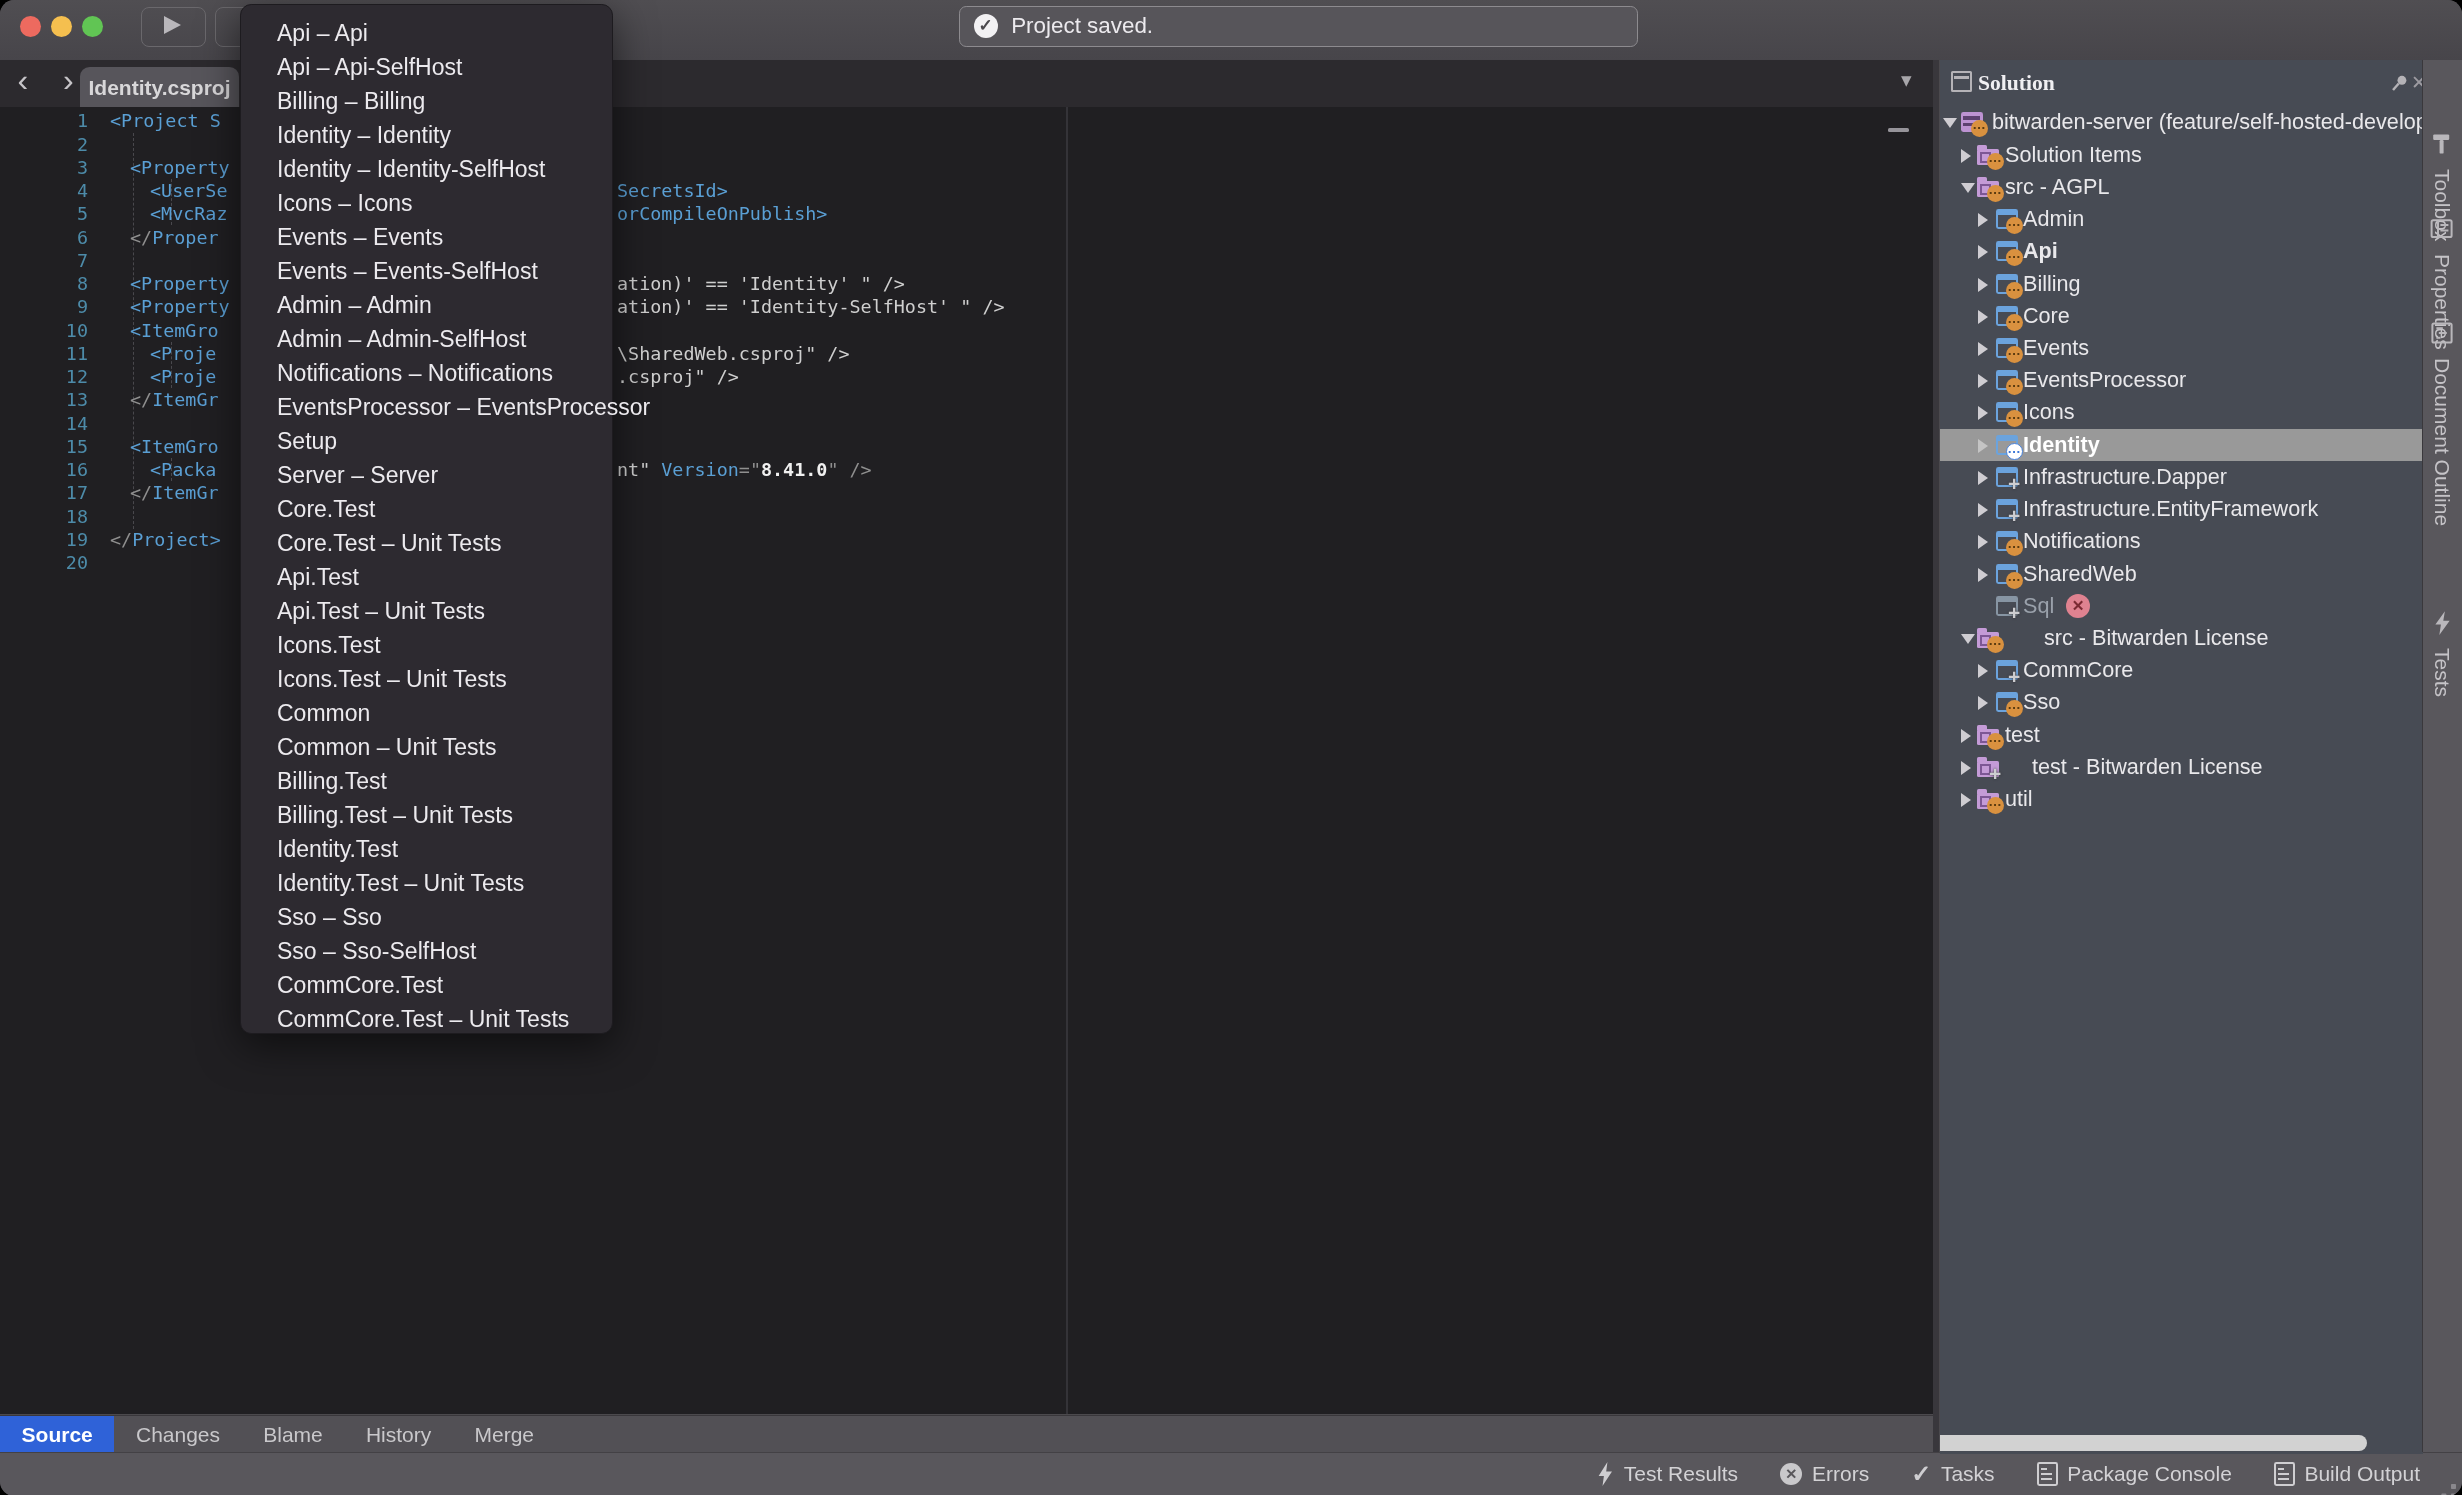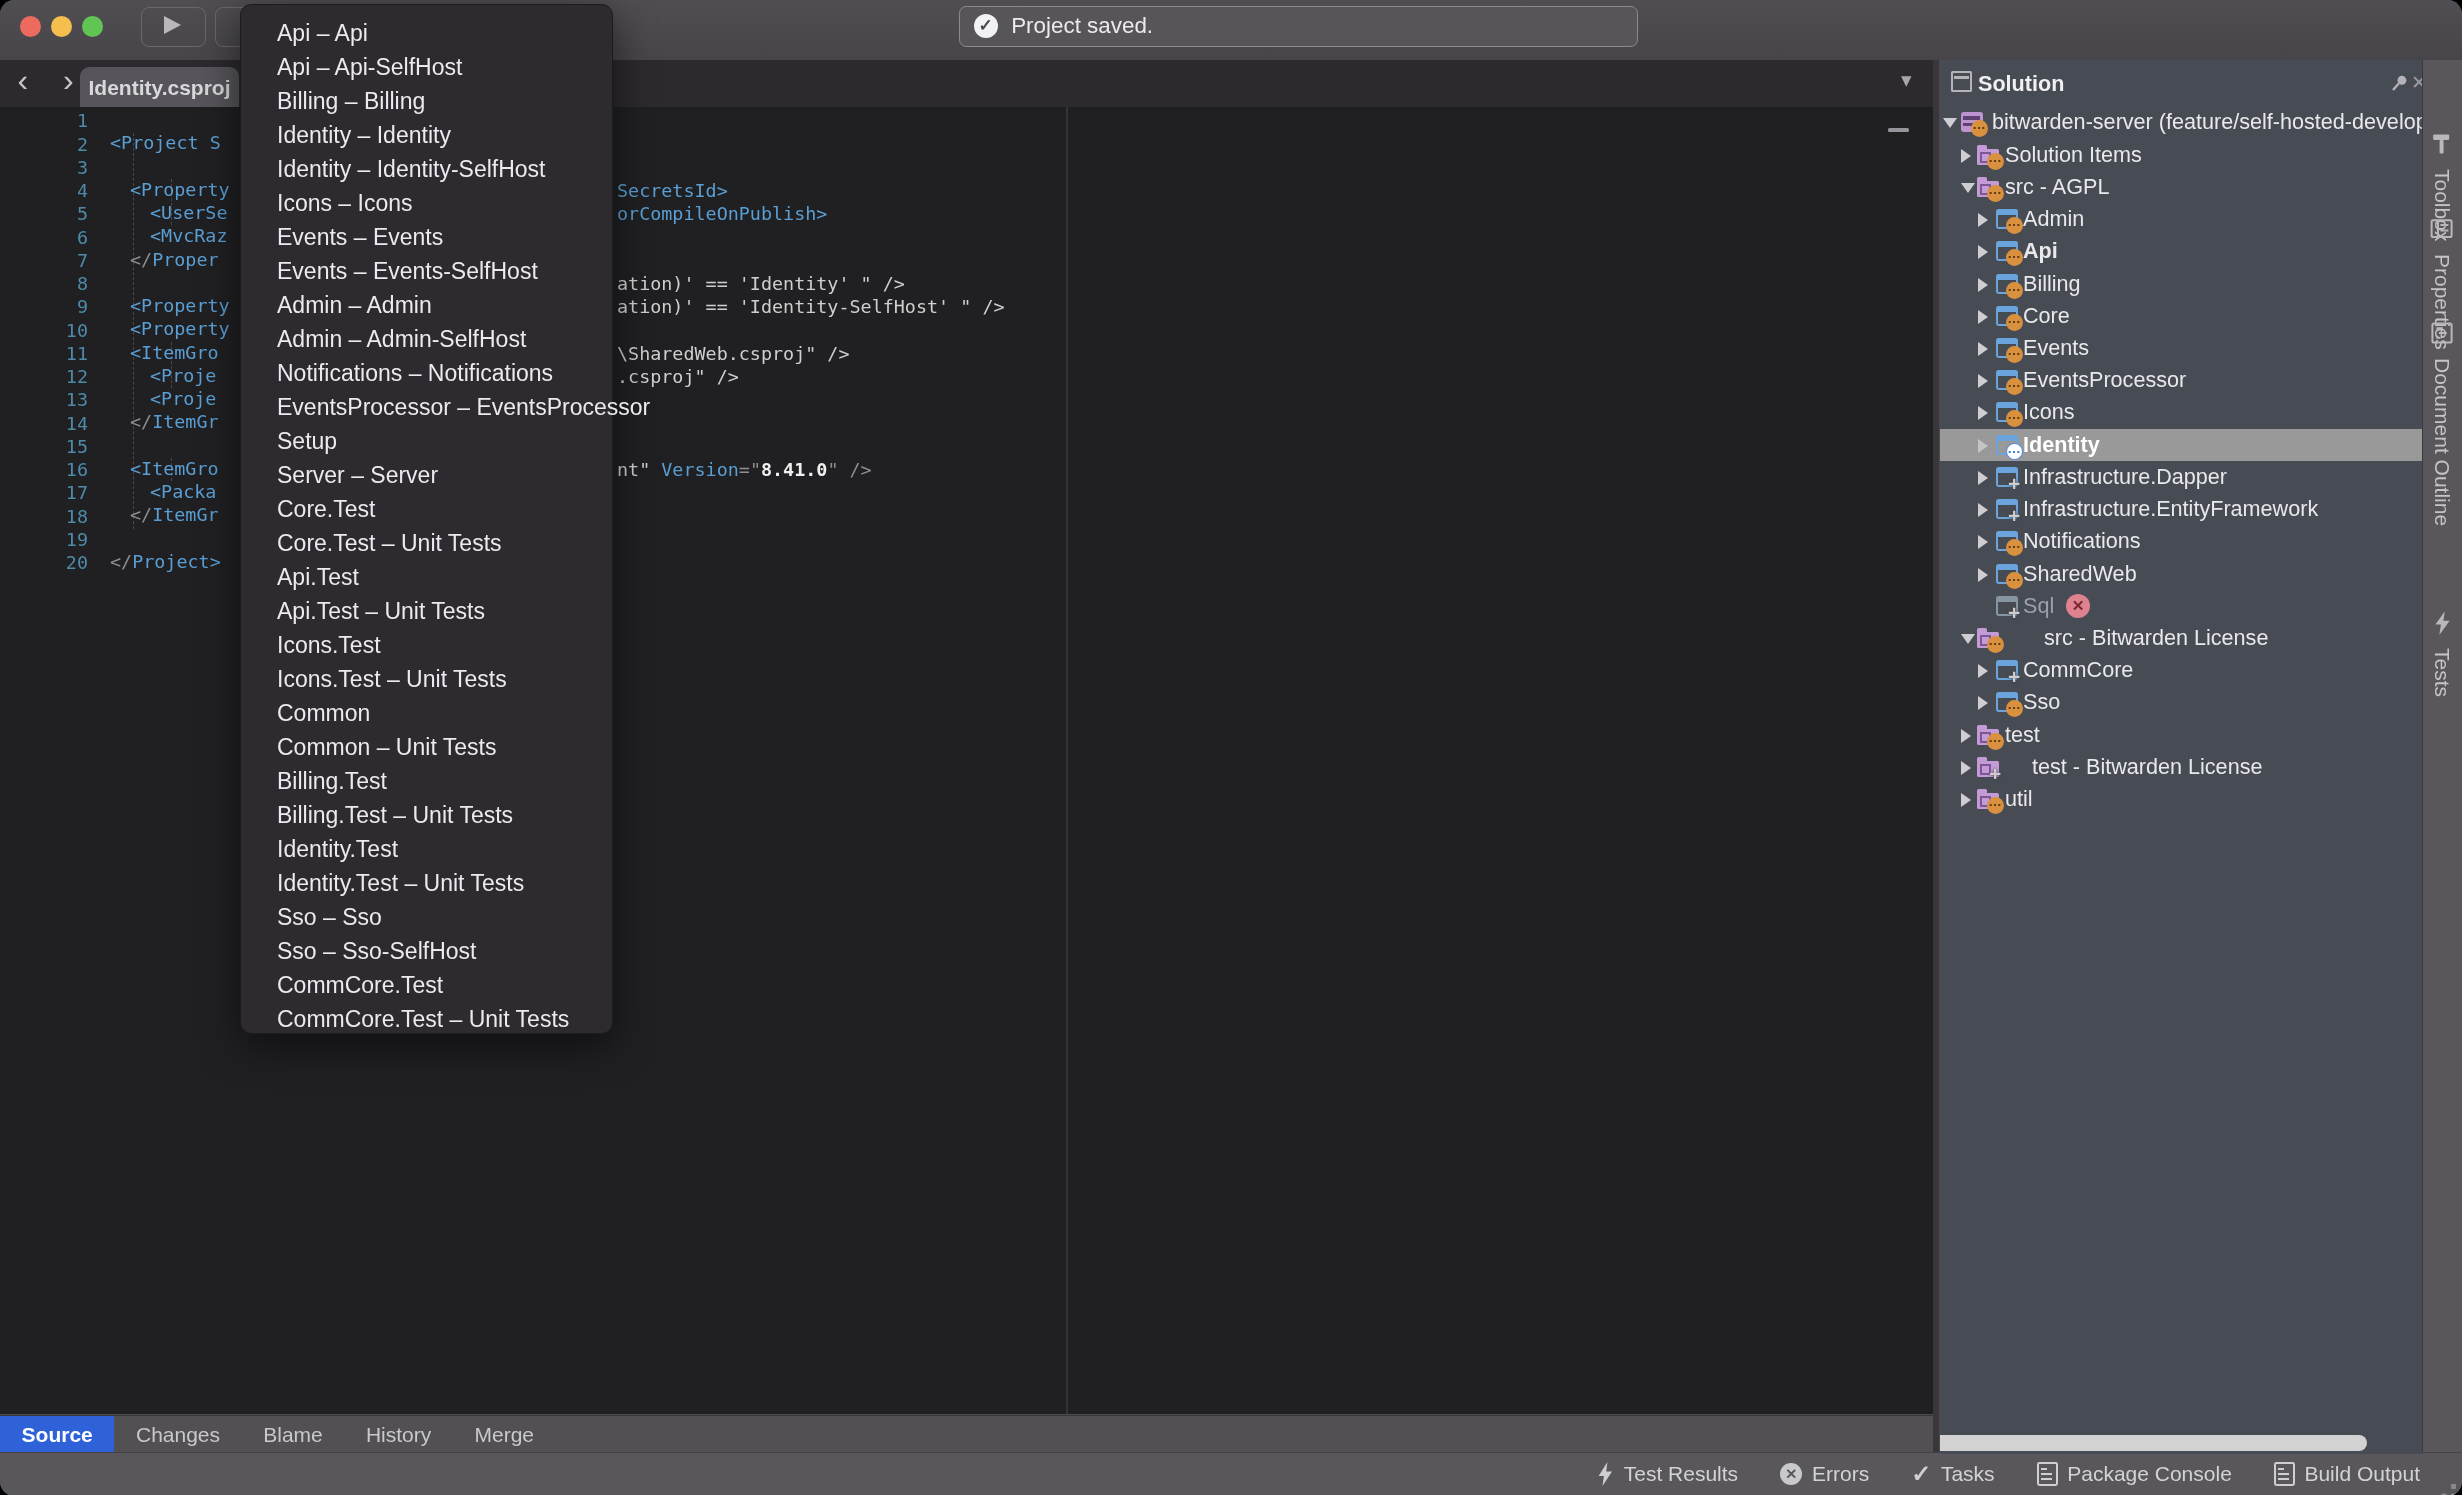--- a/index.html
+++ b/index.html
@@ -29,21 +29,21 @@
   .nav-chev{position:absolute;top:1.6px;color:#c6c4c8;font-size:32px;cursor:default;}
   #nav-back{left:17.6px;} #nav-fwd{left:63px;}
   #active-tab{position:absolute;left:80px;top:7.2px;width:159px;height:40px;background:#57555b;border-radius:9.6px 9.6px 0 0;text-align:center;}
   #active-tab span{line-height:42px;color:#d8d7d9;font-size:21px;font-weight:600;}
   #tab-overflow{position:absolute;left:1901px;top:8px;color:#a8a6aa;font-size:21px;}
   #editor{position:absolute;left:0;top:107px;width:1933px;height:1307px;background:#201f22;}
   #ruler{position:absolute;left:1066px;top:0;width:1.6px;height:100%;background:#343338;}
   #mini-dash{position:absolute;left:1888px;top:21px;width:21px;height:4px;background:#96949a;border-radius:1.6px;}
   .code-line{position:absolute;left:0;height:23px;width:100%;font-family:"DejaVu Sans Mono",monospace;font-size:18.4px;line-height:23px;white-space:pre;}
   .ln{position:absolute;left:32px;width:56px;text-align:right;color:#4d8ba9;}
-  .code-left{position:absolute;margin-top:22px;}
+  .code-left{position:absolute;}
   .code-right{position:absolute;left:617px;}
   .tag{color:#5a9fd4;} .punct{color:#8f8f8f;} .val{color:#cfcfcf;} .num{color:#f0f0f0;font-weight:bold;}
   .guide{position:absolute;width:0;border-left:1.6px dashed #49484d;}
 
   
   #menu{position:absolute;left:240px;top:4px;width:373px;height:1030px;background:#2d2a30;border:0.8px solid #1d1b1f;border-radius:11.2px;box-shadow:0 11.2px 40px rgba(0,0,0,.55);z-index:50;padding-top:11.2px;box-sizing:border-box;}
   .menu-item{height:34px;line-height:34px;padding-left:36px;color:#eceaee;font-size:23px;white-space:nowrap;}
 
   
   #git-tabs{position:absolute;left:0;top:1415px;width:1933px;height:38px;background:#525055;display:flex;border-top:0.8px solid #39373b;}
@@ -55,21 +55,21 @@
   .si-lightning{width:17.6px;height:24px;background:#cfced1;clip-path:polygon(62% 0,12% 58%,42% 58%,34% 100%,88% 40%,55% 40%);}
   .si-error{width:22.4px;height:22.4px;border-radius:50%;background:#c9c8cb;color:#59575c;font-size:14.4px;line-height:22.4px;text-align:center;font-weight:bold;}
   .si-check{color:#cfced1;font-size:24px;font-weight:bold;}
   .si-doc{width:21px;height:24px;border:2.4px solid #cfced1;border-radius:2.4px;box-sizing:border-box;background-image:linear-gradient(#cfced1,#cfced1),linear-gradient(#cfced1,#cfced1),linear-gradient(#cfced1,#cfced1);background-size:6.4px 2.4px,11.2px 2.4px,11.2px 2.4px;background-position:2.4px 4px,2.4px 8.8px,2.4px 13.6px;background-repeat:no-repeat;}
   #grip{position:absolute;right:6.4px;bottom:6.4px;width:4.8px;height:4.8px;background:#8a888d;border-radius:0.8px;box-shadow:-9.6px 9.6px #8a888d,0 9.6px #8a888d,-19px 19px #8a888d,-9.6px 19px #8a888d,0 19px #8a888d;}
 
   
   #splitter{position:absolute;left:1933px;top:60px;width:6.4px;height:1392px;background:#39373c;}
   #solution-pane{position:absolute;left:1940px;top:60px;width:483px;height:1394px;background:#474b54;overflow:hidden;}
   #pane-header{position:absolute;left:0;top:6.4px;width:100%;height:35px;}
-  #pane-title{position:absolute;left:38px;top:4.8px;color:#f0eff2;font-size:21.6px;font-weight:bold;}
+  #pane-title{position:absolute;left:38px;top:4.8px;color:#f0eff2;font-size:21.6px;font-weight:bold;font-family:Liberation Serif, serif;}
   #sol-glyph{position:absolute;left:11.2px;top:4.8px;width:21px;height:21px;border:2.4px solid #b5b3b7;border-radius:1.6px;box-sizing:border-box;}
   #sol-glyph:before{content:"";position:absolute;left:0.8px;right:0.8px;top:2.4px;height:3.2px;background:#b5b3b7;}
   #pane-pin{position:absolute;left:449px;top:6.4px;}
   #pane-close{position:absolute;left:471px;top:4.8px;color:#9d9ba1;font-size:19px;}
   .tree-row{position:absolute;left:0;width:100%;height:32px;}
   .tree-row.selected{background:#999999;}
   .tree-label{position:absolute;font-size:21.6px;line-height:32px;color:#e9e8eb;white-space:nowrap;}
   .tree-label.bold{font-weight:bold;}
   .tree-row.selected .tree-label{color:#ffffff;}
   .tree-label.muted{color:#9aa1ab;}

